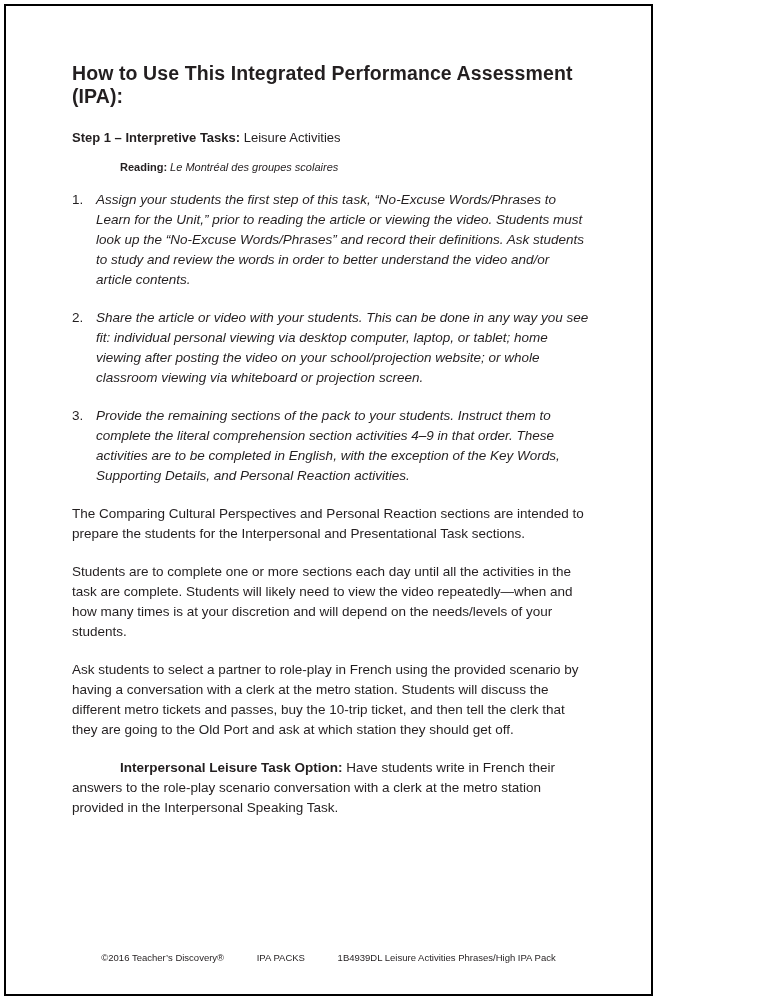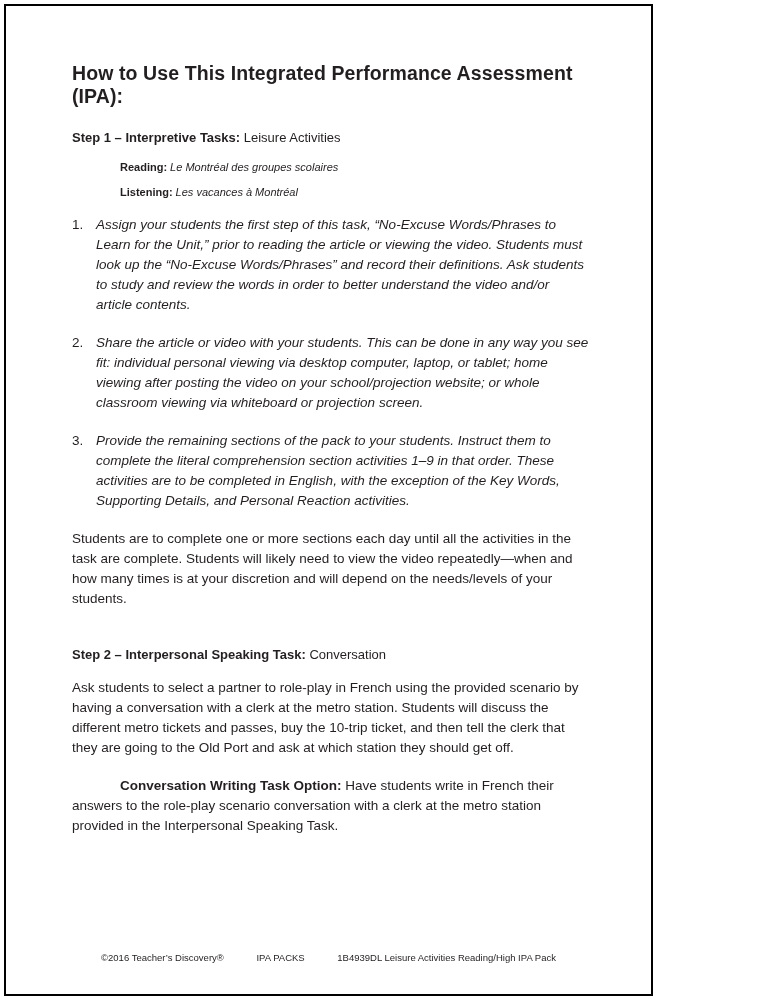--- a/index.html
+++ b/index.html
@@ -75,52 +75,47 @@
     <h1 class="doc-title">How to Use This Integrated Performance Assessment (IPA):</h1>
 
     <div class="step-heading">
       <span class="bold">Step 1 – Interpretive Tasks:</span><span> Leisure Activities</span>
     </div>
 
     <div class="sub-line">
       <span class="bold">Reading:</span><span class="ital"> Le Montréal des groupes scolaires</span>
     </div>
 
-    <div class="sub-line">
-      <span class="bold">Listening:</span><span class="ital"> Les vacances à Montréal</span>
-    </div>
 
     <div class="num-list">
       <div class="num-item">
         <span class="num">1.</span>
         <span class="itext">Assign your students the first step of this task, “No-Excuse Words/Phrases to Learn for the Unit,” prior to reading the article or viewing the video. Students must look up the “No-Excuse Words/Phrases” and record their definitions. Ask students to study and review the words in order to better understand the video and/or article contents.</span>
       </div>
       <div class="num-item">
         <span class="num">2.</span>
         <span class="itext">Share the article or video with your students. This can be done in any way you see fit: individual personal viewing via desktop computer, laptop, or tablet; home viewing after posting the video on your school/projection website; or whole classroom viewing via whiteboard or projection screen.</span>
       </div>
       <div class="num-item">
         <span class="num">3.</span>
-        <span class="itext">Provide the remaining sections of the pack to your students. Instruct them to complete the literal comprehension section activities 1–9 in that order. These activities are to be completed in English, with the exception of the Key Words, Supporting Details, and Personal Reaction activities.</span>
+        <span class="itext">Provide the remaining sections of the pack to your students. Instruct them to complete the literal comprehension section activities 4–9 in that order. These activities are to be completed in English, with the exception of the Key Words, Supporting Details, and Personal Reaction activities.</span>
       </div>
     </div>
 
+    <p class="body-text para">The Comparing Cultural Perspectives and Personal Reaction sections are intended to prepare the students for the Interpersonal and Presentational Task sections.</p>
 
     <p class="body-text para">Students are to complete one or more sections each day until all the activities in the task are complete. Students will likely need to view the video repeatedly—when and how many times is at your discretion and will depend on the needs/levels of your students.</p>
 
-    <div class="step-heading step2-gap">
-      <span class="bold">Step 2 – Interpersonal Speaking Task:</span><span> Conversation</span>
-    </div>
 
     <p class="body-text para">Ask students to select a partner to role-play in French using the provided scenario by having a conversation with a clerk at the metro station. Students will discuss the different metro tickets and passes, buy the 10-trip ticket, and then tell the clerk that they are going to the Old Port and ask at which station they should get off.</p>
 
     <p class="body-text para indent-first">
-      <span class="bold">Conversation Writing Task Option:</span><span> Have students write in French their answers to the role-play scenario conversation with a clerk at the metro station provided in the Interpersonal Speaking Task.</span>
+      <span class="bold">Interpersonal Leisure Task Option:</span><span> Have students write in French their answers to the role-play scenario conversation with a clerk at the metro station provided in the Interpersonal Speaking Task.</span>
     </p>
 
   </div>
 
   <div class="footer">
     <span>©2016 Teacher’s Discovery®</span>
     <span>IPA PACKS</span>
-    <span>1B4939DL Leisure Activities Reading/High IPA Pack</span>
+    <span>1B4939DL Leisure Activities Phrases/High IPA Pack</span>
   </div>
 </div>
 
 </body></html>

